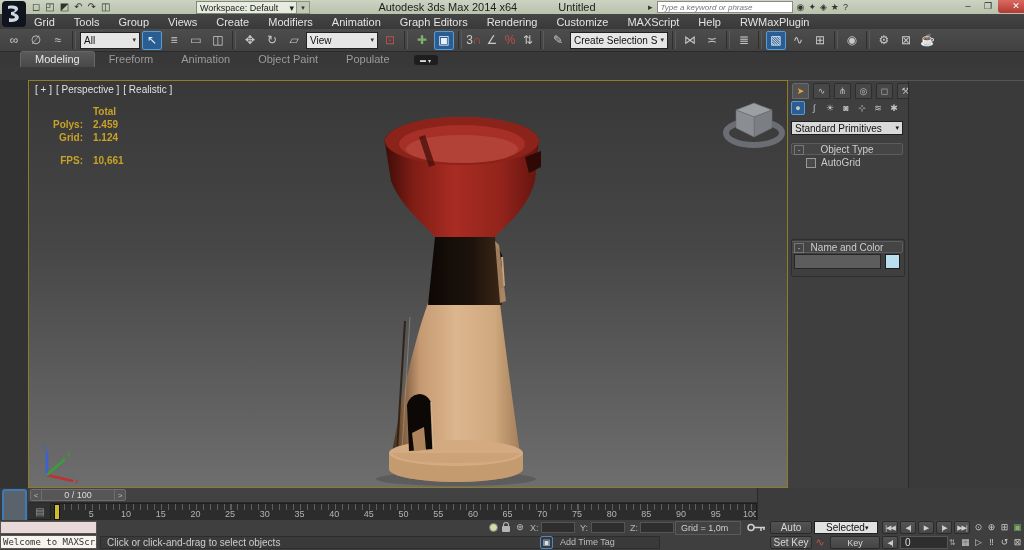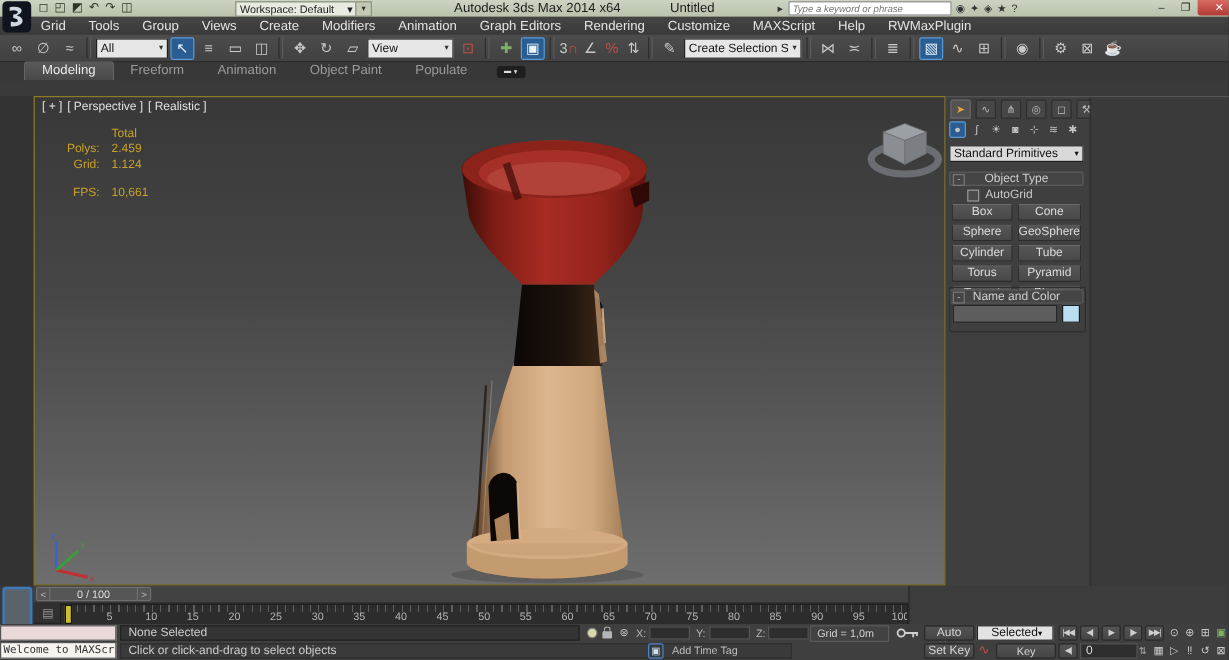--- a/index.html
+++ b/index.html
@@ -58,21 +58,21 @@
   #subtab{position:absolute;left:2px;top:0;padding:0 8px;height:13px;background:#4a4a4a;
           border:1px solid #5e5e5e;border-bottom:none;font-size:10px;font-weight:bold;color:#d6d6d6;
           line-height:13px;}
   
   #left-strip{left:0;top:80px;width:28px;height:408px;background:#333;}
   #viewport{left:28px;top:80px;width:760px;height:408px;box-sizing:border-box;border:1px solid #8f7d26;
             background:linear-gradient(#383838 0%,#464646 40%,#6e6e6e 100%);}
   #vp-label{left:6px;top:3px;font-size:10px;color:#e0e0e0;display:flex;gap:4px;}
   #vp-stats{left:10px;top:24px;font-size:10px;color:#c9a227;line-height:13px;}
   #vp-stats table{border-collapse:collapse;}
-  #vp-stats td{padding:0;height:13px;}
+  #vp-stats td{padding:0;height:13px;font-weight:bold;}
   #vp-stats td.l{text-align:right;min-width:44px;}
   #vp-stats td.v{padding-left:10px;text-align:left;}
   #vp-stats tr.gap td{height:10px;}
   
   #cmd-panel{left:788px;top:80px;width:236px;height:408px;background:#3f3f3f;border-top:1px solid #555;}
   #cmd-inner{position:absolute;left:0;top:0;width:120px;height:408px;}
   #cmd-vline{position:absolute;left:120px;top:0;width:1px;height:408px;background:#2b2b2b;}
   #cmd-empty{position:absolute;left:121px;top:0;width:115px;height:408px;background:#3a3a3a;}
   #cp-tabs{position:absolute;left:4px;top:2px;display:flex;gap:4px;}
   .cp-tab{width:15px;height:14px;background:#474747;border:1px solid #2e2e2e;border-radius:2px 2px 0 0;
@@ -408,33 +408,20 @@
         <span style="font-size:7px">▾</span>
       </div>
       <div class="rollout" style="top:62px">
         <span class="minus">-</span>
         <span>Object Type</span>
       </div>
       <div id="autogrid-row">
         <span id="autogrid-cb"></span>
         <span>AutoGrid</span>
       </div>
-      <div id="ot-grid">
-
-      <span class="ot-btn">Box</span>
-          <span class="ot-btn">Cone</span>
-          <span class="ot-btn">Sphere</span>
-          <span class="ot-btn">GeoSphere</span>
-          <span class="ot-btn">Cylinder</span>
-          <span class="ot-btn">Tube</span>
-          <span class="ot-btn">Torus</span>
-          <span class="ot-btn">Pyramid</span>
-          <span class="ot-btn">Teapot</span>
-          <span class="ot-btn">Plane</span>
-        </div>
       <div class="rollout" style="top:160px">
         <span class="minus">-</span>
         <span>Name and Color</span>
       </div>
       <div id="nc-box"></div>
       <div id="nc-row">
         <div id="nc-field"></div>
         <div id="nc-swatch"></div>
       </div>
     </div>
@@ -477,21 +464,20 @@
           <span class="tick">95</span>
           <span class="tick">100</span>
         </div>
       <div id="frame-marker"></div>
     </div>
   </div>
   <div id="br-fill" class="abs"></div>
 
   <div id="status1" class="abs">
     <div id="listener-pink"></div>
-    <div class="stat-field" style="left:100px;top:1px;width:383px;height:13px">None Selected</div>
     <span class="bulb" style="left:489px"></span>
     <span class="lockpad" style="left:502px"></span>
     <span class="sb-ic" style="left:514px">⊛</span>
     <span class="mini-lab" style="left:530px">X:</span>
     <span class="mini-box" style="left:541px"></span>
     <span class="mini-lab" style="left:580px">Y:</span>
     <span class="mini-box" style="left:591px"></span>
     <span class="mini-lab" style="left:630px">Z:</span>
     <span class="mini-box" style="left:640px"></span>
     <div id="grid-box">Grid = 1,0m</div>

